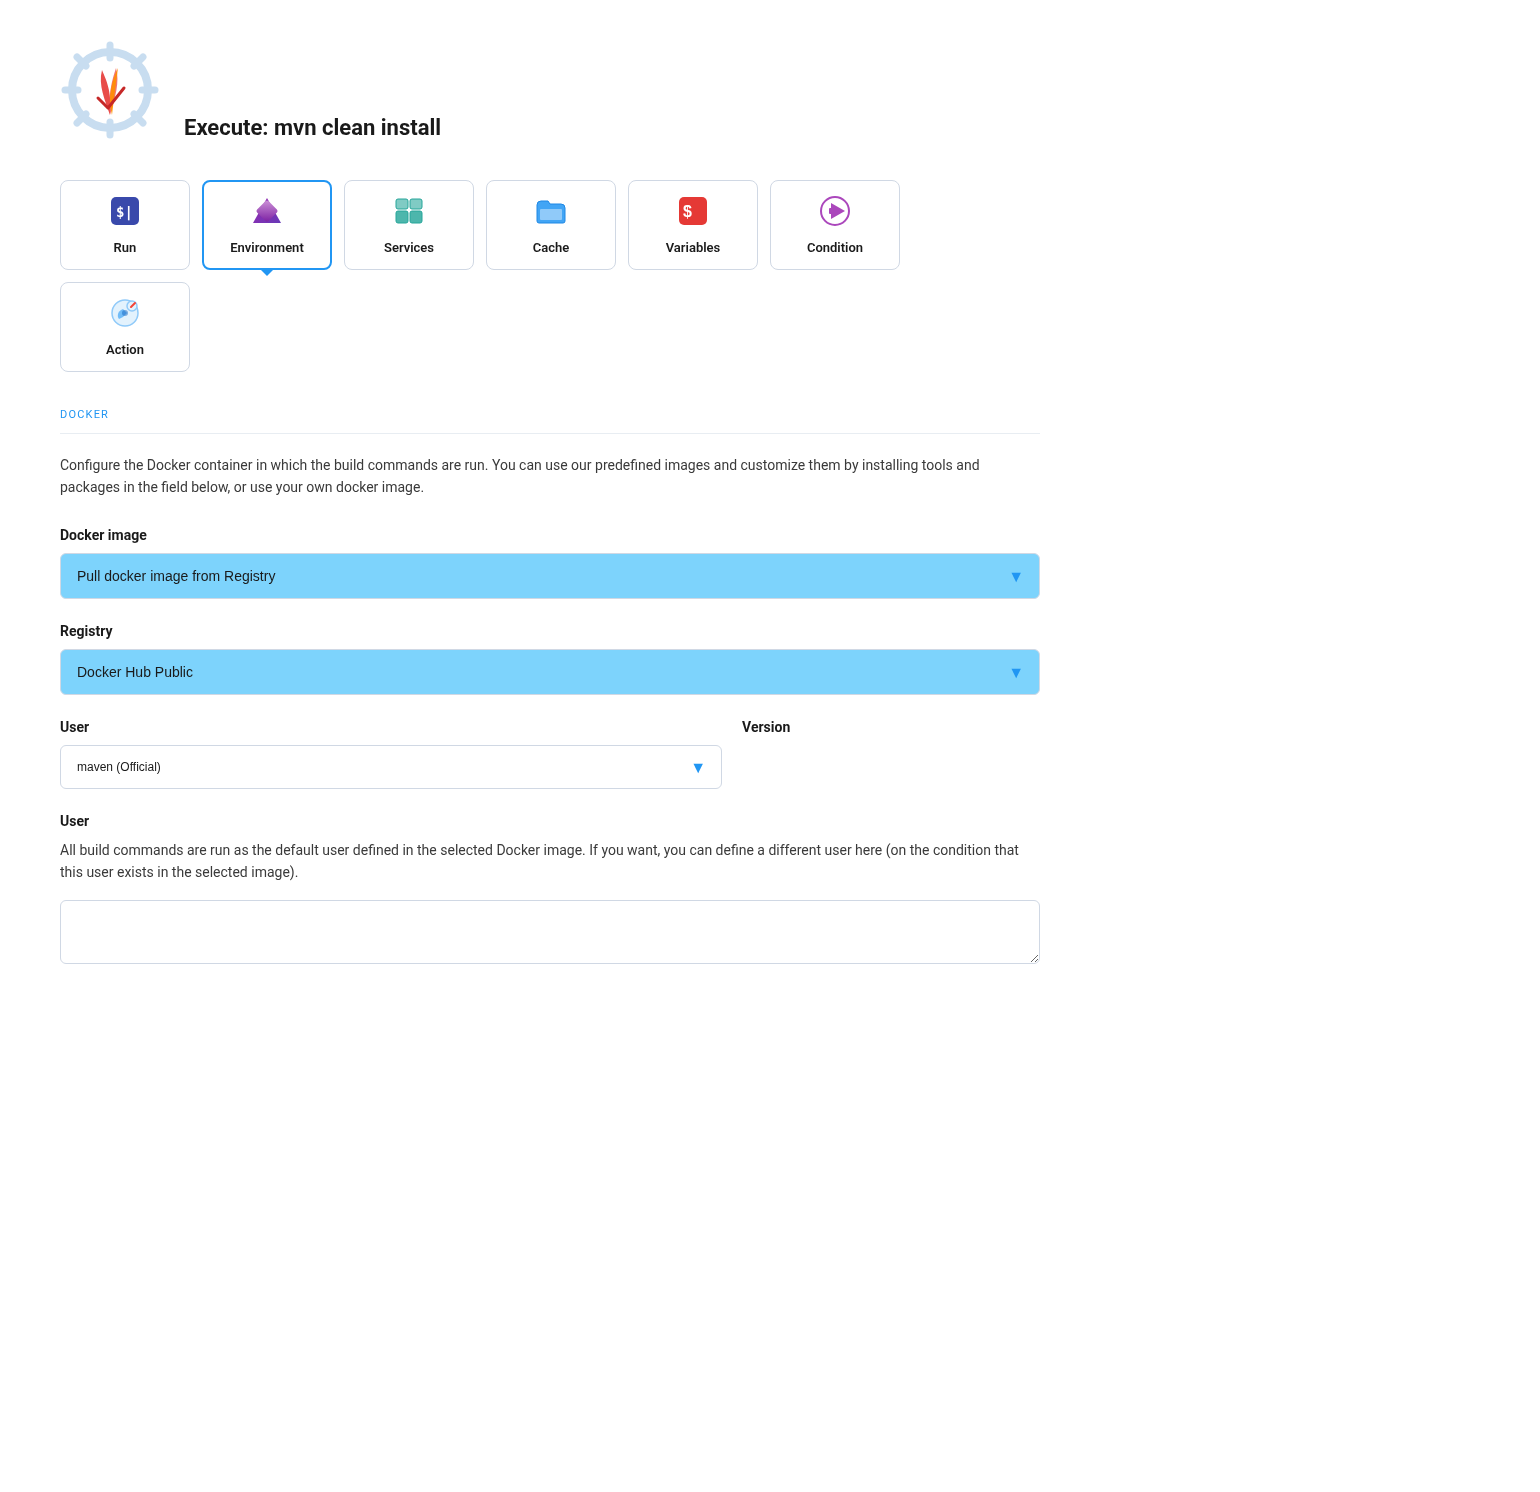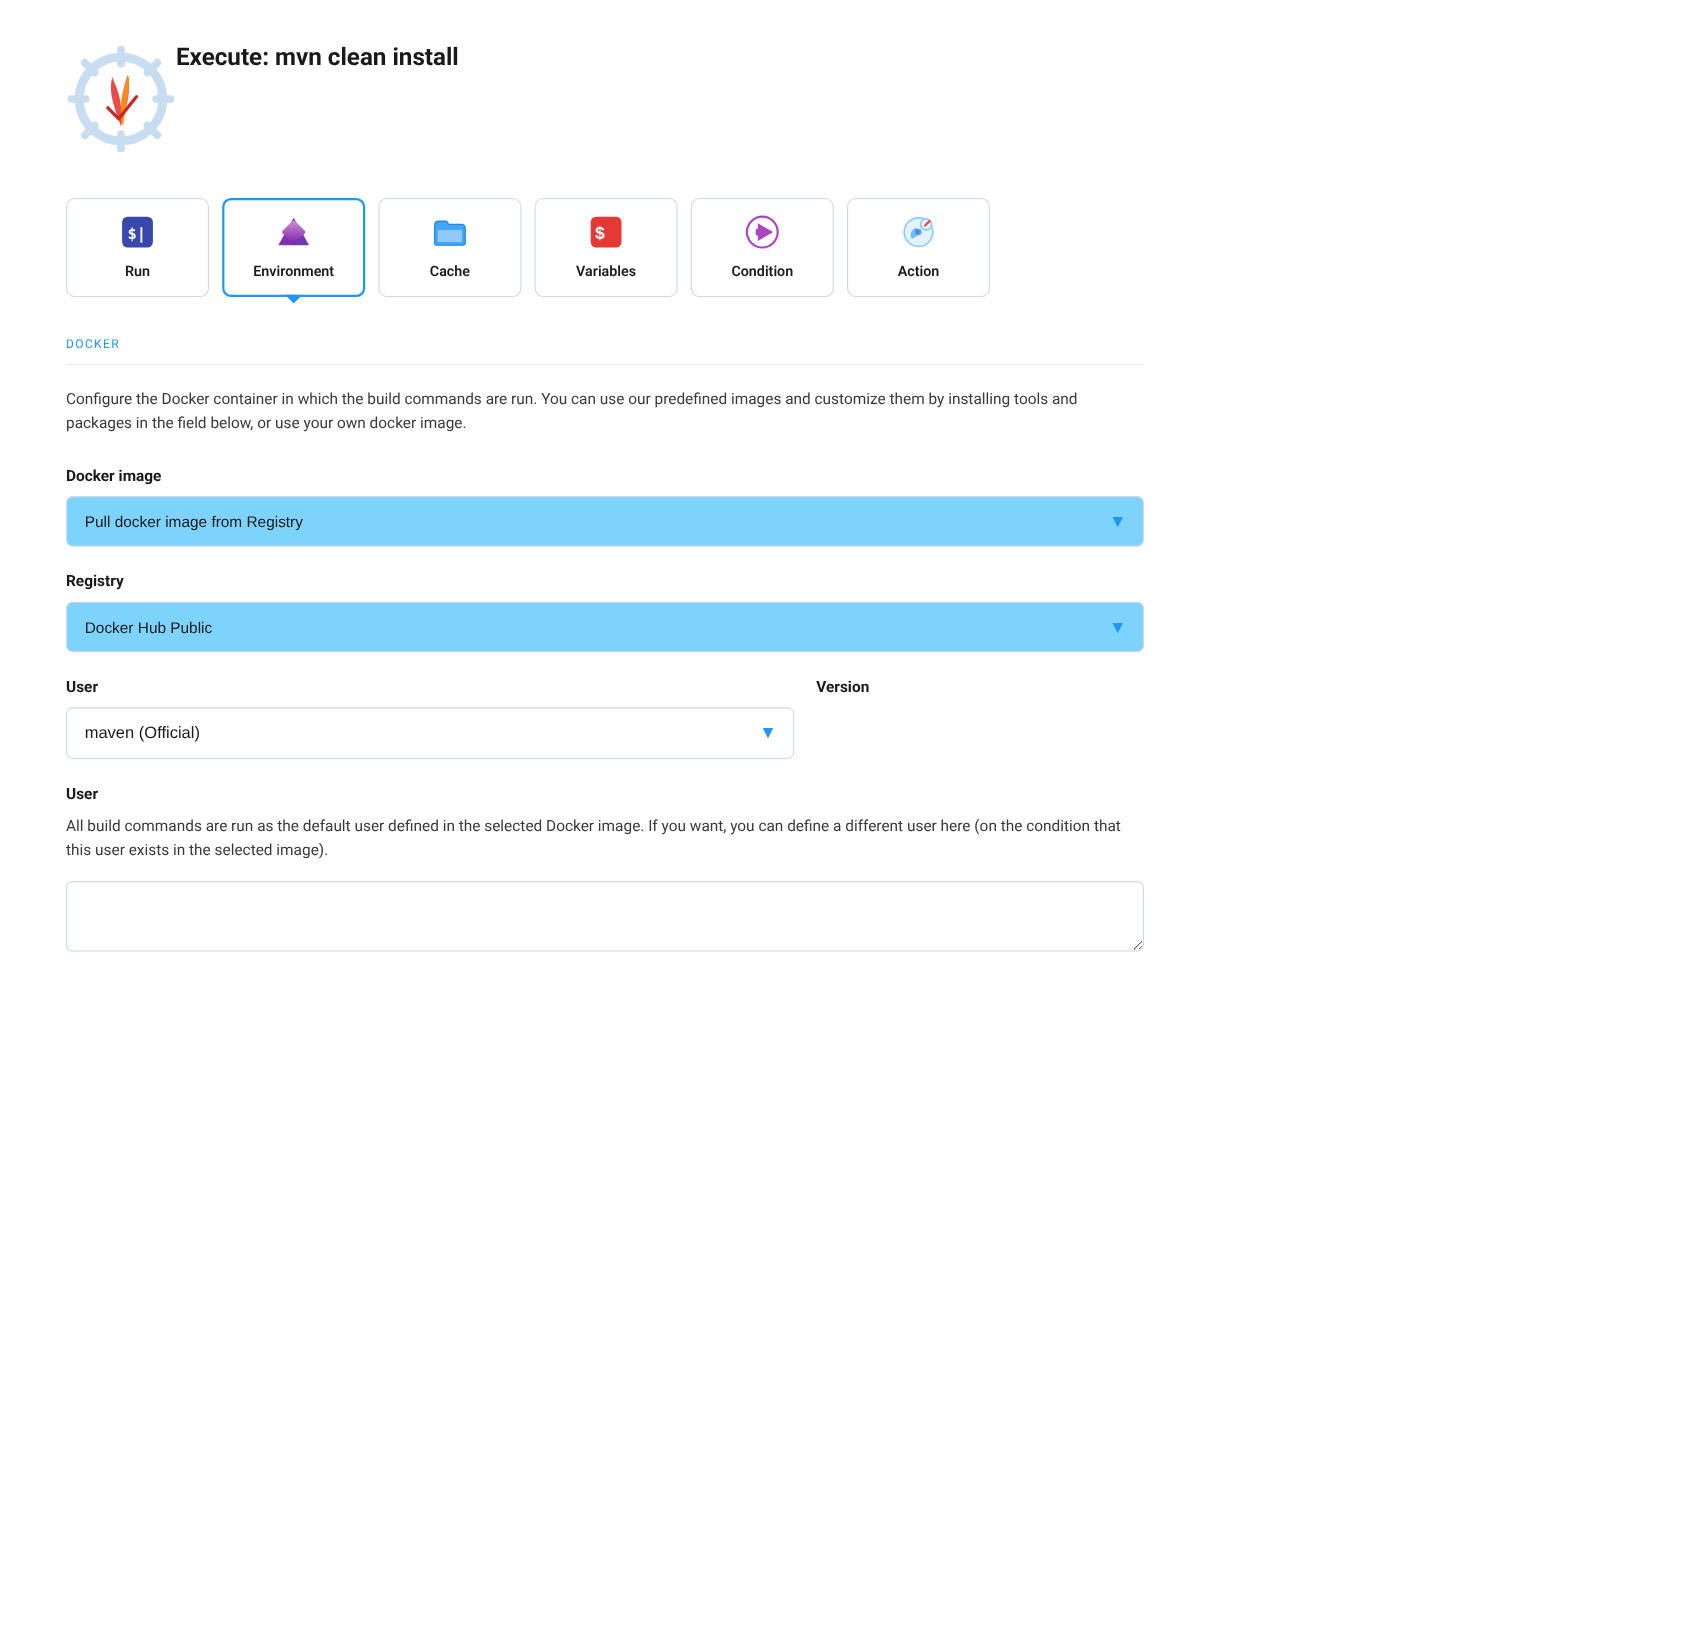--- a/index.html
+++ b/index.html
@@ -7,21 +7,22 @@
       font-family: -apple-system, BlinkMacSystemFont, 'Segoe UI', Roboto, sans-serif;
       background: #fff;
       color: #1a1a1a;
       padding: 40px 60px;
       max-width: 1100px;
     }
 
     
     .header {
       display: flex;
-      align-items: flex-start;
+      align-items: flex-end;
+      gap: 24px;
       margin-bottom: 40px;
     }
     .gear-logo {
       width: 100px;
       height: 100px;
       flex-shrink: 0;
     }
     .header-title {
       font-size: 22px;
       font-weight: 700;
@@ -148,21 +149,21 @@
     }
 
     .maven-select-wrapper {
       position: relative;
     }
     .maven-select {
       width: 100%;
       padding: 14px 44px 14px 16px;
       border: 1.5px solid #d0d8e4;
       border-radius: 6px;
-      font-size: 15px;
+      font-size: 12px;
       color: #1a1a1a;
       background: #fff;
       appearance: none;
       cursor: pointer;
       outline: none;
     }
 
     .user-desc {
       font-size: 14px;
       color: #3a3a3a;
@@ -245,20 +246,32 @@
           <linearGradient id="envGrad2" x1="0%" y1="0%" x2="100%" y2="100%">
             <stop offset="0%" style="stop-color:#ce93d8"></stop>
             <stop offset="100%" style="stop-color:#7b1fa2"></stop>
           </linearGradient>
         </defs>
       </svg>
     </span>
     <span class="tab-label">Environment</span>
   </div>
 
+  <div class="tab">
+    <span class="tab-icon">
+      <svg width="32" height="32" viewBox="0 0 32 32">
+
+        <rect x="3" y="16" width="12" height="12" rx="2" fill="#4db6ac" stroke="#26a69a" stroke-width="1"></rect>
+        <rect x="17" y="16" width="12" height="12" rx="2" fill="#4db6ac" stroke="#26a69a" stroke-width="1"></rect>
+        <rect x="3" y="4" width="12" height="10" rx="2" fill="#80cbc4" stroke="#26a69a" stroke-width="1"></rect>
+        <rect x="17" y="4" width="12" height="10" rx="2" fill="#80cbc4" stroke="#26a69a" stroke-width="1"></rect>
+      </svg>
+    </span>
+    <span class="tab-label">Services</span>
+  </div>
 
   <div class="tab">
     <span class="tab-icon">
       <svg width="32" height="32" viewBox="0 0 32 32">
 
         <path d="M2 10 Q2 6 6 6 L13 6 L15 9 L26 9 Q30 9 30 13 L30 26 Q30 28 28 28 L4 28 Q2 28 2 26 Z" fill="#42a5f5" stroke="#1e88e5" stroke-width="1"></path>
         <rect x="5" y="14" width="22" height="11" rx="1" fill="#90caf9"></rect>
       </svg>
     </span>
     <span class="tab-label">Cache</span>

